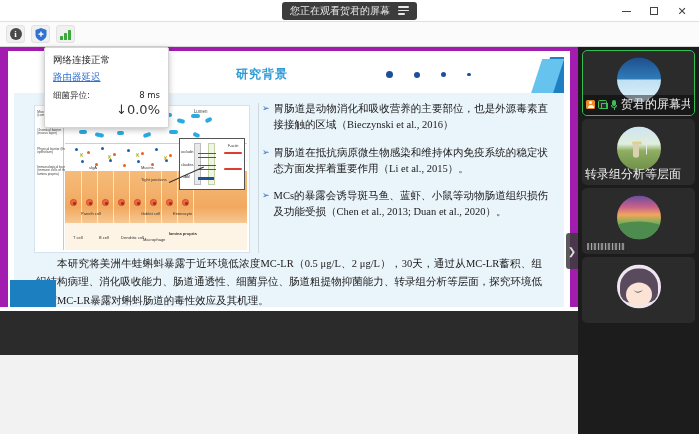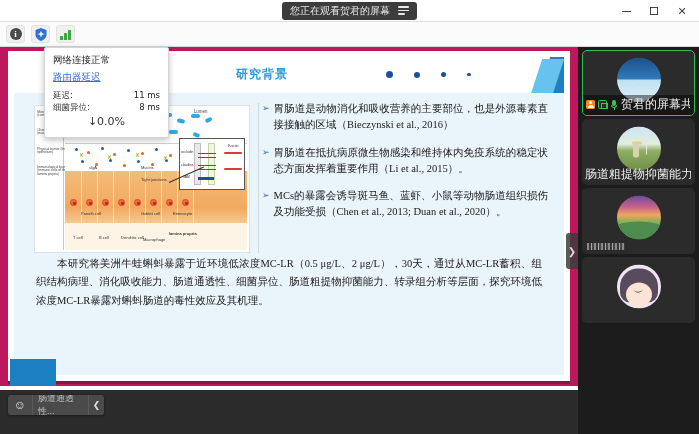--- a/index.html
+++ b/index.html
@@ -85,22 +85,22 @@
   .caret { width: 0; height: 0; border-left: 3px solid transparent; border-right: 3px solid transparent; border-top: 4px solid #555; }
   .fs-ico { width: 12px; height: 12px; position: relative; }
   .fs-ico span { position: absolute; width: 5px; height: 5px; }
   .fs-ico span:nth-child(1){ left:0; top:0; border-left:1.5px solid #555; border-top:1.5px solid #555; }
   .fs-ico span:nth-child(2){ right:0; top:0; border-right:1.5px solid #555; border-top:1.5px solid #555; }
   .fs-ico span:nth-child(3){ left:0; bottom:0; border-left:1.5px solid #555; border-bottom:1.5px solid #555; }
   .fs-ico span:nth-child(4){ right:0; bottom:0; border-right:1.5px solid #555; border-bottom:1.5px solid #555; }
 
   
   .stage {
-    position: absolute; left: 0; top: 47px; width: 578px; height: 387px;
-    background: #be185d; overflow: hidden;
+    position: absolute; left: 0; top: 47px; width: 578px; height: 308px;
+    background: #a21caf; overflow: hidden;
   }
   .slide {
     position: absolute; left: 8px; top: 4px; width: 562px; height: 330px;
     background: #ffffff;
   }
   .slide-inner {
     position: absolute; left: 6px; top: 6px; right: 6px; bottom: 6px;
     background: #eaf4fb;
   }
 
@@ -324,21 +324,21 @@
   .nettip {
     position: absolute; left: 44px; top: 47px; width: 125px;
     background: #ffffff; border: 1px solid #d4d4d4; border-radius: 2px;
     box-shadow: 0 2px 6px rgba(0,0,0,.25); padding: 6px 8px 7px 8px;
     font-family: "DejaVu Sans", sans-serif;
   }
   .nettip .t1 { font-size: 9.5px; color: #222; margin-bottom: 4px; }
   .nettip .t2 { font-size: 9.5px; color: #2f6fd0; text-decoration: underline; margin-bottom: 5px; }
   .nettip .row { display: flex; justify-content: space-between; font-size: 8.5px; color: #333; line-height: 1.45; }
   .nettip .row .v { color: #222; }
-  .nettip .sub { text-align: center; font-size: 11px; color: #333; line-height: 1.45; }
+  .nettip .sub { text-align: right; font-size: 13px; color: #333; line-height: 1.45; }
 </style>
 </head>
 <body>
 
 <div id="app">
 
   <div class="titlebar">
     <div class="title-pill">
       <span>您正在观看贺君的屏幕</span>
       <span class="menu-ico">
@@ -565,21 +565,21 @@
 
     <div class="tile">
       <div class="avatar">
           <div class="av-field">
             <span class="pole"></span>
             <span class="hat"></span>
             <span class="person"></span>
           </div>
         </div>
       <div class="namebar">
-        <span class="nm">肠道粗提物抑菌能力</span>
+        <span class="nm">转录组分析等层面</span>
       </div>
     </div>
 
 
 
     <div class="tile">
       <div class="avatar">
           <div class="av-sunset">
             <span class="hill"></span>
           </div>
@@ -598,23 +598,19 @@
           </div>
         </div>
 
     </div>
   </div>
 
   <div class="nettip">
     <div class="t1">网络连接正常</div>
     <div class="t2">路由器延迟</div>
     <div class="row">
-      <span>延迟:</span>
-      <span class="v">11 ms</span>
-    </div>
-    <div class="row">
       <span>细菌异位:</span>
       <span class="v">8 ms</span>
     </div>
     <div class="sub">↓0.0%</div>
   </div>
 
 </div>
 
 </body></html>

